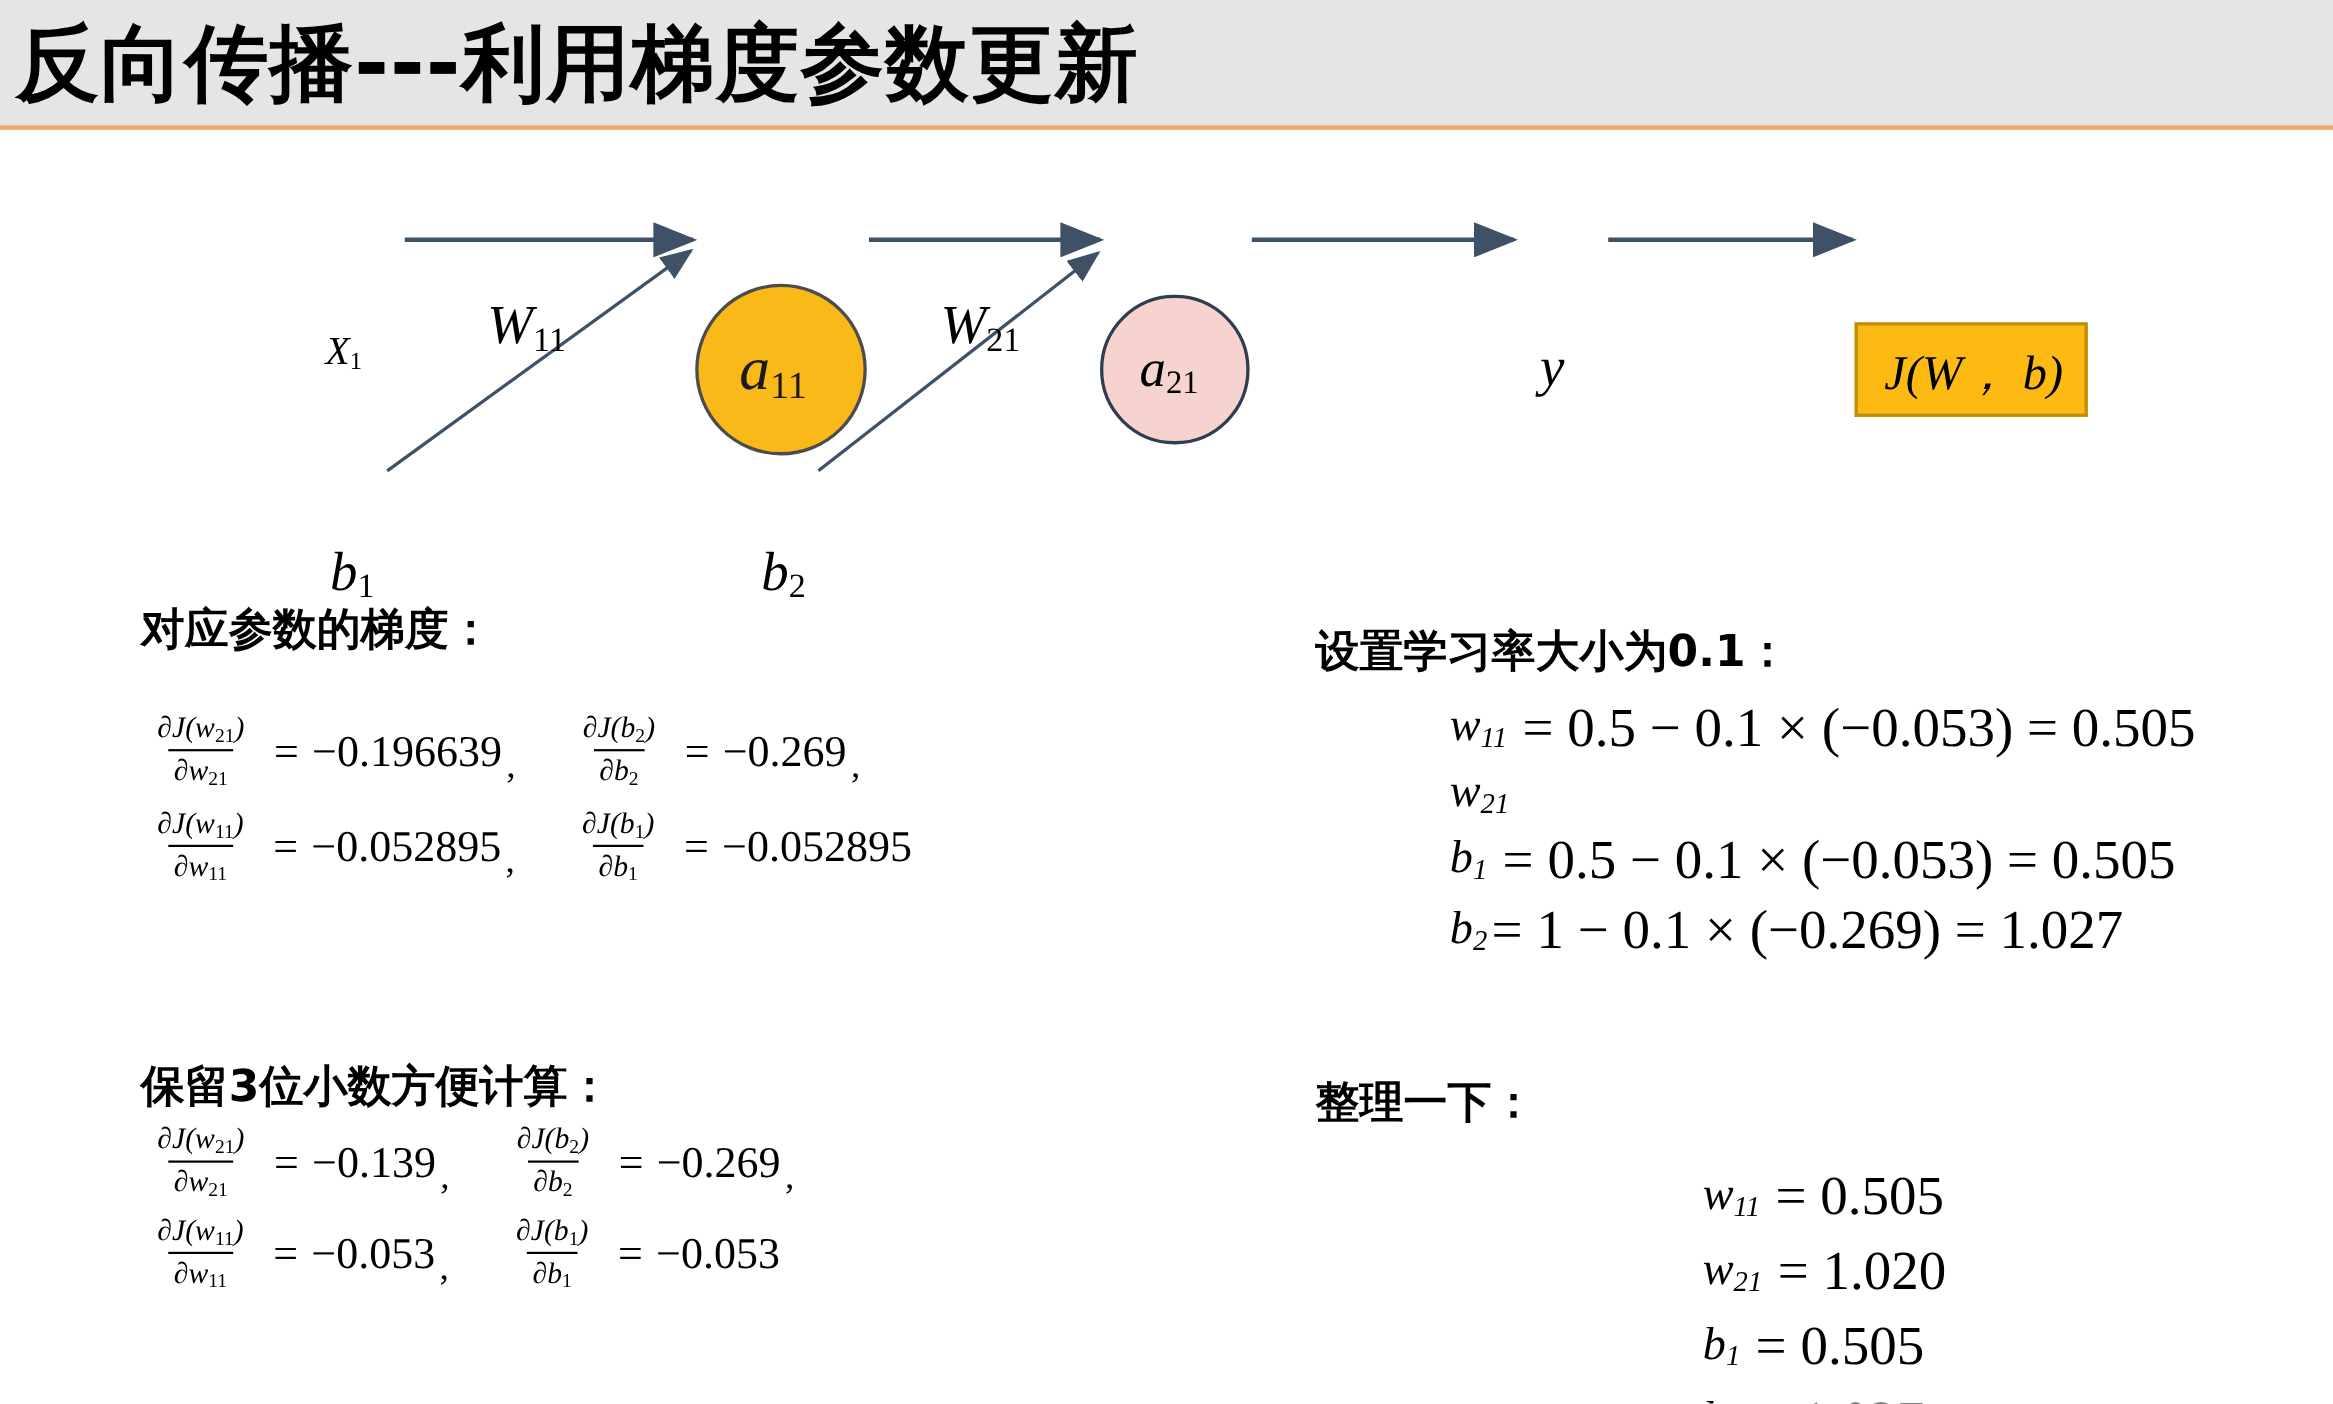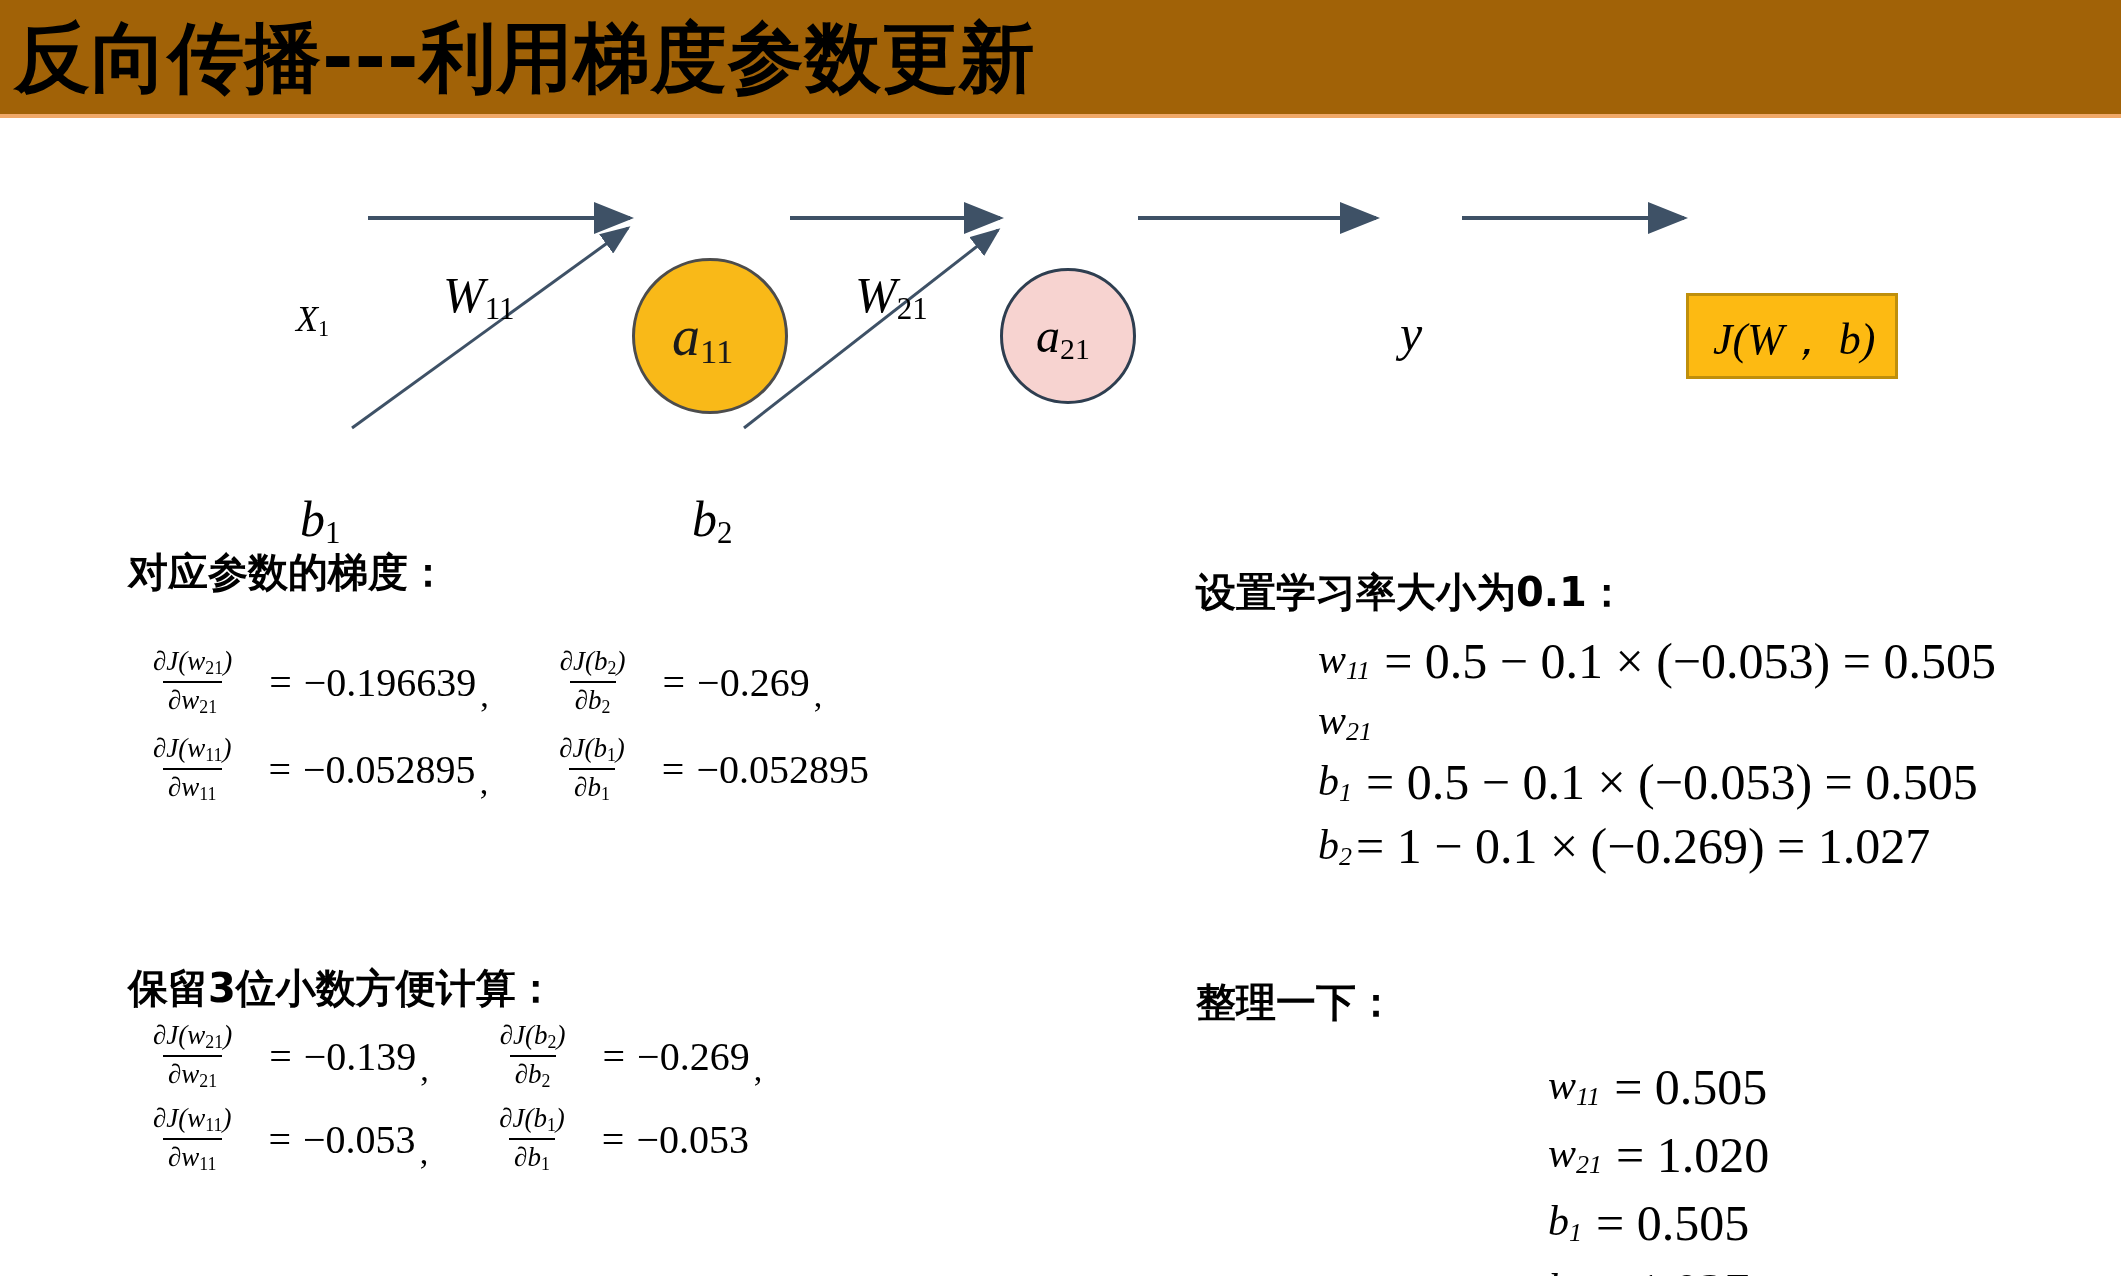--- a/index.html
+++ b/index.html
@@ -16,21 +16,21 @@
     color: #000000;
   }
 
   
   #header-band {
     position: absolute;
     left: 0;
     top: 0;
     width: 2121px;
     height: 118px;
-    background: #a16207;
+    background: #e5e5e5;
     box-sizing: border-box;
     border-bottom: 4px solid #F0A868;
   }
   #header-title {
     position: absolute;
     left: 14px;
     top: 6px;
     font-family: "DejaVu Sans", "Liberation Sans", sans-serif;
     font-weight: bold;
     font-size: 76px;
@@ -124,21 +124,21 @@
     color: #000000;
   }
   .frac {
     display: inline-flex;
     flex-direction: column;
     align-items: center;
     vertical-align: middle;
     font-style: italic;
     font-size: 27px;
     line-height: 1.12;
-    margin: 0 20px;
+    margin: 0 10px;
   }
   .frac .num { padding: 0 5px 2px 5px; }
   .frac .den { padding: 2px 5px 0 5px; border-top: 2.6px solid #000; }
   .frac sub { font-style: normal; font-size: 0.66em; vertical-align: -0.25em; }
   .frac .it-sub { font-style: italic; }
 
   .eqsign { margin: 0 12px; font-style: normal; }
   .val { font-style: normal; font-size: 40px; }
   .comma { font-style: normal; font-size: 34px; align-self: flex-end; padding-bottom: 4px; margin-left: 4px; }
   .gap { width: 46px; }

